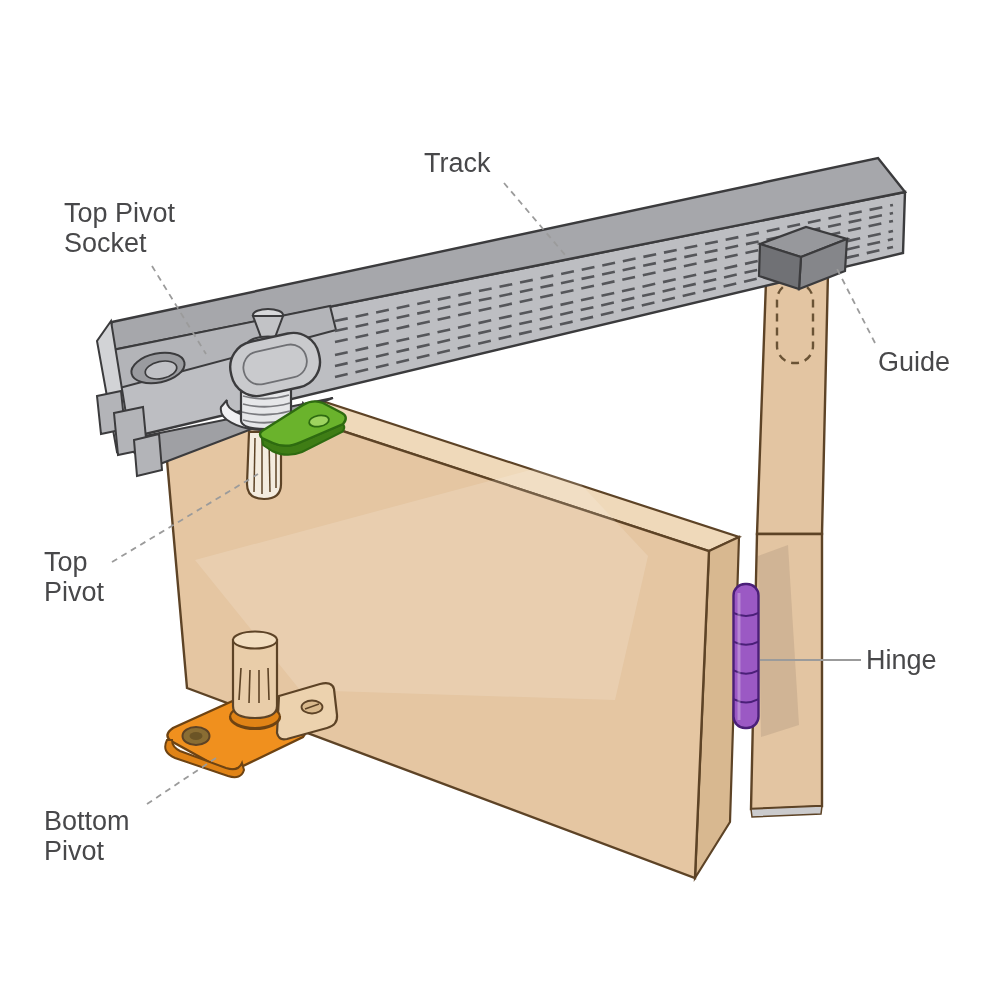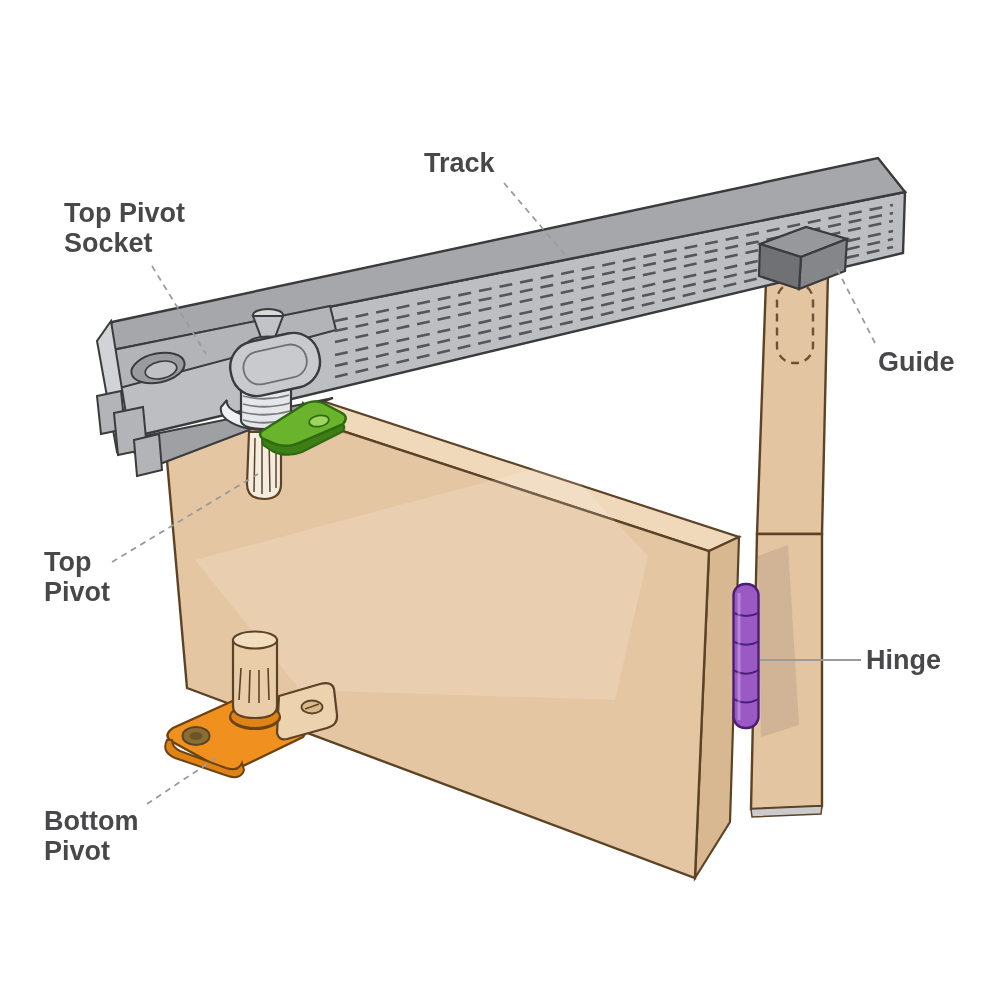--- a/index.html
+++ b/index.html
@@ -1,16 +1,16 @@
 <!DOCTYPE html>
 <html style="--background: #ffffff; --track_top: #a6a7ab; --track_front: #bdbec2; --track_block: #b3b4b8; --track_end_cap: #d2d3d6; --track_slot: #55565a; --outline_gray: #3b3b3d; --door_front: #e5c6a2; --door_top: #efd9ba; --door_side: #d8b890; --post_tan: #e3c5a2; --outline_wood: #5d4326; --pivot_green: #6ab32c; --pivot_green_dark: #3f7d15; --green_outline: #2e6b10; --pivot_orange: #f0901e; --orange_dark: #e08316; --orange_outline: #6e4312; --hinge_purple: #9b59c4; --hinge_outline: #4a1f78; --guide_block_top: #97989c; --guide_block_front: #85868a; --guide_block_side: #707175; --label_text: #48484a; --leader_gray: #9b9b9b;"><head>
 <meta charset="utf-8">
 <style>
   html,body{margin:0;padding:0;background:var(--background,#fff);}
-  .stage{position:relative;width:1000px;height:1000px;background:var(--background,#fff);overflow:hidden;font-weight:bold;}
+  .stage{position:relative;width:1000px;height:1000px;background:var(--background,#fff);overflow:hidden;}
   svg{display:block;}
   .lbl{font-family:"Liberation Sans",sans-serif;font-size:27px;fill:var(--label_text,#48484a);}
   .leader{stroke:var(--leader_gray,#9b9b9b);stroke-width:1.8;fill:none;}
   .dash{stroke-dasharray:6 5;}
   .sg{stroke:var(--outline_gray,#3b3b3d);}
   .sw{stroke:var(--outline_wood,#5d4326);}
   .so{stroke:var(--orange_outline,#6e4312);}
   .sgr{stroke:var(--green_outline,#2e6b10);}
   .sh{stroke:var(--hinge_outline,#4a1f78);}
   .f-track-top{fill:var(--track_top,#a6a7ab);}

